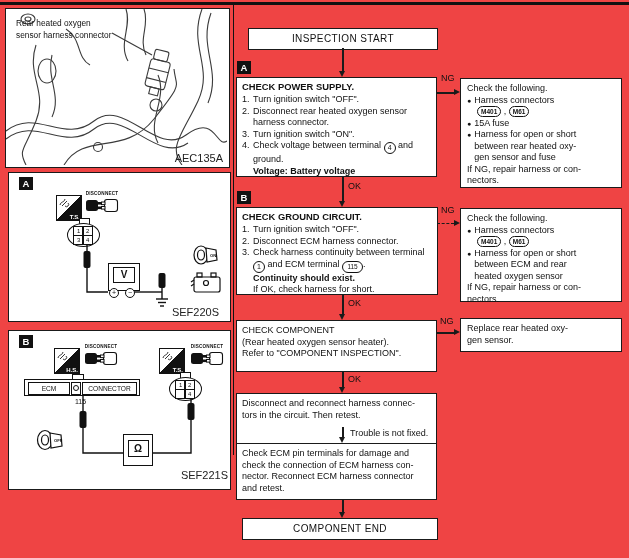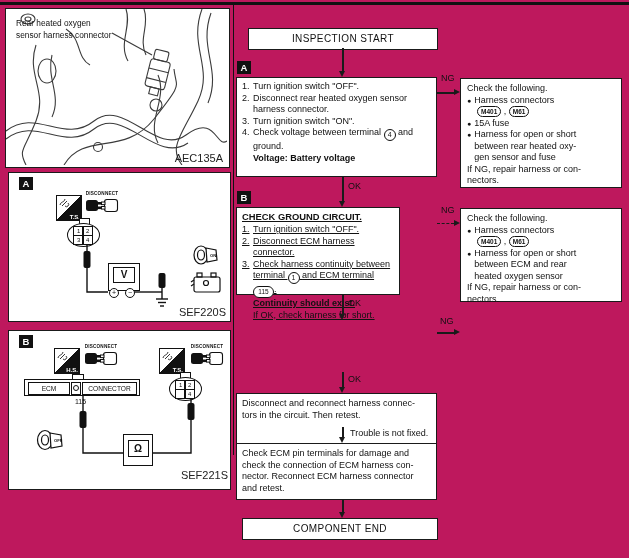--- a/index.html
+++ b/index.html
@@ -1,16 +1,16 @@
 <!DOCTYPE html>
 <html><head>
 <meta charset="utf-8">
 <style>
   html,body{margin:0;padding:0;background:#e8e8e8;}
-  .page{position:relative;width:629px;height:558px;background:#be185d;font-family:"Liberation Sans",sans-serif;color:#111;overflow:hidden;}
+  .page{position:relative;width:629px;height:558px;background:#ef4444;font-family:"Liberation Sans",sans-serif;color:#111;overflow:hidden;}
   .abs{position:absolute;}
   .panel{position:absolute;border:1.4px solid #1a1a1a;background:#fff;}
   .box{position:absolute;border:1.3px solid #1a1a1a;background:#fff;font-size:9px;line-height:1.28;}
   .centerbox{display:flex;align-items:center;justify-content:center;font-size:10px;letter-spacing:.4px;}
   .title{font-weight:bold;font-size:9.4px;margin-bottom:1px;}
   .item{display:flex;}
   .item .n{flex:none;width:11px;}
   .item .t{flex:1;}
   .indent{margin-left:11px;}
   .bold{font-weight:bold;}
@@ -148,21 +148,21 @@
     <svg width="34" height="26" viewBox="0 0 34 26" style="position:absolute;left:181px;top:97px;">
       <g fill="none" stroke="#111" stroke-width="1.2">
         <rect x="4" y="7" width="26" height="15" rx="2"></rect>
         <rect x="7" y="3" width="5" height="4"></rect>
         <rect x="21" y="3" width="5" height="4"></rect>
         <path d="M1,12 L4,10 M1,16 L4,14"></path>
         <circle cx="16" cy="13" r="2.5"></circle>
       </g>
     </svg>
 
-    <div class="code" style="right:4px;bottom:3px;">SEF220S</div>
+    <div class="code" style="right:11px;bottom:3px;">SEF220S</div>
   </div>
 
   <div class="panel" style="left:8px;top:330px;width:221px;height:158px;">
     <div class="blklabel" style="left:10px;top:4px;">B</div>
 
     <div class="tsicon" style="left:45px;top:17px;">
       <svg width="12" height="12" style="position:absolute;left:1px;top:1px;">
           <path d="M2,8 C3,4 6,6 7,2 M4,9 L9,4 M7,9 a2,2 0 1,0 3,-3" fill="none" stroke="#333" stroke-width="1"></path>
         </svg>
       <span class="tag">H.S.</span>
@@ -244,20 +244,21 @@
   <div class="box centerbox" style="left:248px;top:28px;width:188px;height:20px;">
     <span>INSPECTION START</span>
   </div>
 
   <div class="vline" style="left:342px;top:48px;height:23px;"></div>
   <div class="head-down" style="left:339.3px;top:71px;"></div>
 
   <div class="blklabel" style="left:237px;top:61px;">A</div>
 
   <div class="box" style="left:236px;top:77px;width:201px;height:100px;padding:3px 4px 2px 5px;box-sizing:border-box;">
+    <div class="title">CHECK POWER SUPPLY.</div>
     <div class="item">
         <span class="n">1.</span>
         <span class="t">Turn ignition switch "OFF".</span>
       </div>
     <div class="item">
         <span class="n">2.</span>
         <span class="t">Disconnect rear heated oxygen sensor harness connector.</span>
       </div>
     <div class="item">
         <span class="n">3.</span>
@@ -294,21 +295,21 @@
     <div class="pre">If NG, repair harness or con-
 nectors.</div>
   </div>
 
   <div class="vline" style="left:342px;top:177px;height:24px;"></div>
   <div class="head-down" style="left:339.3px;top:201px;"></div>
   <div class="lbl" style="left:348px;top:181px;">OK</div>
 
   <div class="blklabel" style="left:237px;top:191px;">B</div>
 
-  <div class="box" style="left:236px;top:207px;width:164px;height:88px;padding:3px 4px 16px 5px;box-sizing:border-box;text-decoration:underline;">
+  <div class="box" style="left:236px;top:207px;width:202px;height:88px;padding:3px 4px 16px 5px;box-sizing:border-box;">
     <div class="title">CHECK GROUND CIRCUIT.</div>
     <div class="item">
         <span class="n">1.</span>
         <span class="t">Turn ignition switch "OFF".</span>
       </div>
     <div class="item">
         <span class="n">2.</span>
         <span class="t">Disconnect ECM harness connector.</span>
       </div>
     <div class="item">
@@ -337,25 +338,34 @@
 heated oxygen sensor</span>
       </div>
     <div class="pre">If NG, repair harness or con-
 nectors.</div>
   </div>
 
   <div class="vline" style="left:342px;top:295px;height:19px;"></div>
   <div class="head-down" style="left:339.3px;top:314px;"></div>
   <div class="lbl" style="left:348px;top:298px;">OK</div>
 
+  <div class="box" style="left:236px;top:320px;width:201px;height:52px;padding:4px 4px 2px 5px;box-sizing:border-box;">
+    <div>CHECK COMPONENT</div>
+    <div>(Rear heated oxygen sensor heater).</div>
+    <div>Refer to "COMPONENT INSPECTION".</div>
+  </div>
 
   <div class="lbl" style="left:440px;top:316px;">NG</div>
   <div class="hline" style="left:437px;top:332px;width:18px;"></div>
   <div class="head-right" style="left:454px;top:329.3px;"></div>
 
+  <div class="box" style="left:460px;top:318px;width:162px;height:34px;padding:4px 3px 3px 6px;box-sizing:border-box;">
+    <div class="pre">Replace rear heated oxy-
+gen sensor.</div>
+  </div>
 
   <div class="vline" style="left:342px;top:372px;height:15px;"></div>
   <div class="head-down" style="left:339.3px;top:387px;"></div>
   <div class="lbl" style="left:348px;top:374px;">OK</div>
 
   <div class="box" style="left:236px;top:393px;width:201px;height:52px;padding:4px 4px 2px 5px;box-sizing:border-box;">
     <div class="pre">Disconnect and reconnect harness connec-
 tors in the circuit. Then retest.</div>
   </div>
 

